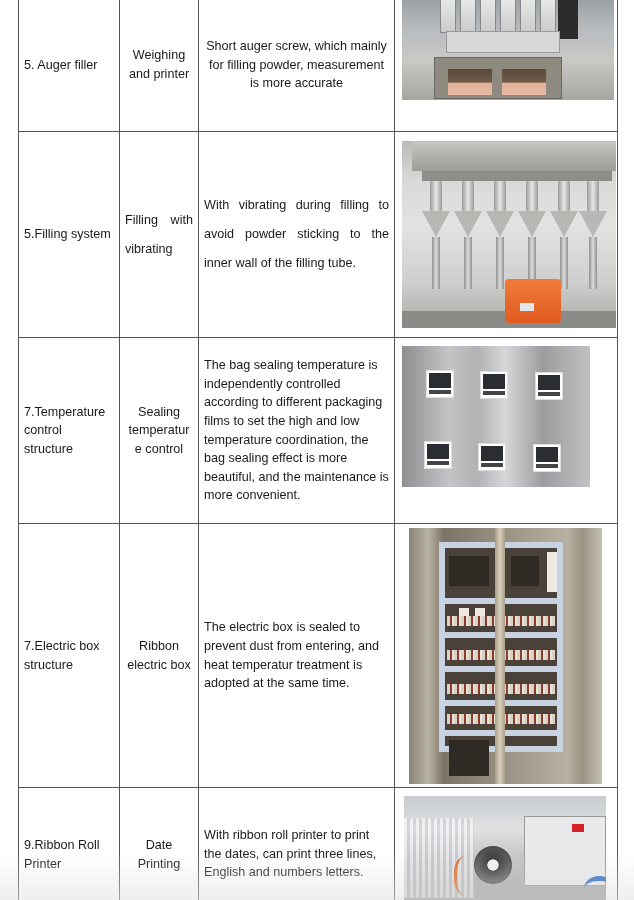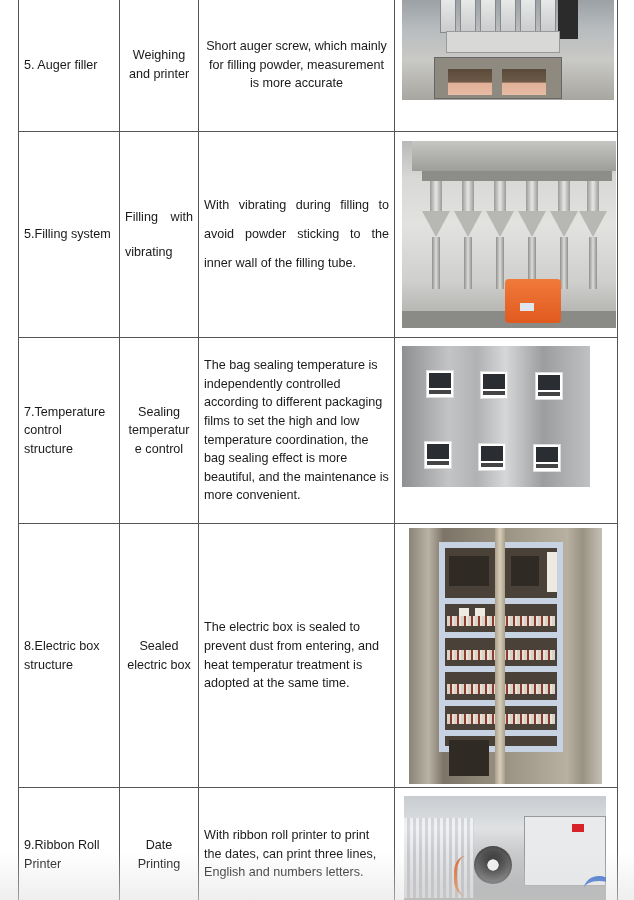--- a/index.html
+++ b/index.html
@@ -23,21 +23,21 @@
   }
   col.c1 { width: 101px; }
   col.c2 { width: 79px; }
   col.c3 { width: 196px; }
   col.c4 { width: 223px; }
   td.name { text-align: left; margin-left: 48px; }
   td.func { text-align: center; }
   td.desc { text-align: left; }
   td.desc.center { text-align: center; }
   td.desc.justify { text-align: justify; text-align-last: left; line-height: 29px; }
-  td.func.justify { text-align: justify; text-align-last: left; line-height: 35px; }
+  td.func.justify { text-align: justify; text-align-last: left; line-height: 29px; }
   td.photo { padding: 0; position: relative; }
   .ph { position: absolute; overflow: hidden; }
   .fade {
     position: absolute; left: 0; right: 0; bottom: 0; height: 48px;
     background: linear-gradient(to bottom, rgba(240,240,240,0) 0%, rgba(225,225,225,0.55) 100%);
     pointer-events: none;
   }
   
   .auger { background: linear-gradient(#9aa0a4 0%, #b8bcbf 30%, #c9c9c6 60%, #a8a6a0 100%); }
   .auger .head { position:absolute; top:0; width:14px; height:32px; background:linear-gradient(#e7e8e8,#c9cbcc); border:1px solid #888; }
@@ -150,22 +150,22 @@
             <div class="ctl" style="left:78px; top:25px;"></div>
             <div class="ctl" style="left:133px; top:26px;"></div>
             <div class="ctl" style="left:22px; top:95px;"></div>
             <div class="ctl" style="left:76px; top:97px;"></div>
             <div class="ctl" style="left:131px; top:98px;"></div>
           </div>
         </td>
       </tr>
 
       <tr style="height:264px;">
-        <td class="name"><span>8.Electric box structure</span></td>
-        <td class="func"><span>Sealed electric box</span></td>
+        <td class="name"><span>7.Electric box structure</span></td>
+        <td class="func"><span>Ribbon electric box</span></td>
         <td class="desc"><span>The electric box is sealed to prevent dust from entering, and heat temperatur treatment is adopted at the same time.</span></td>
         <td class="photo">
           <div class="ph elec" style="left:14px; top:4px; width:193px; height:256px;">
             <div class="frame"></div>
             <div class="shelf" style="top:70px;"></div>
             <div class="shelf" style="top:104px;"></div>
             <div class="shelf" style="top:138px;"></div>
             <div class="shelf" style="top:172px;"></div>
             <div class="shelf" style="top:202px;"></div>
             <div class="mod" style="left:40px; top:28px; width:40px;"></div>

